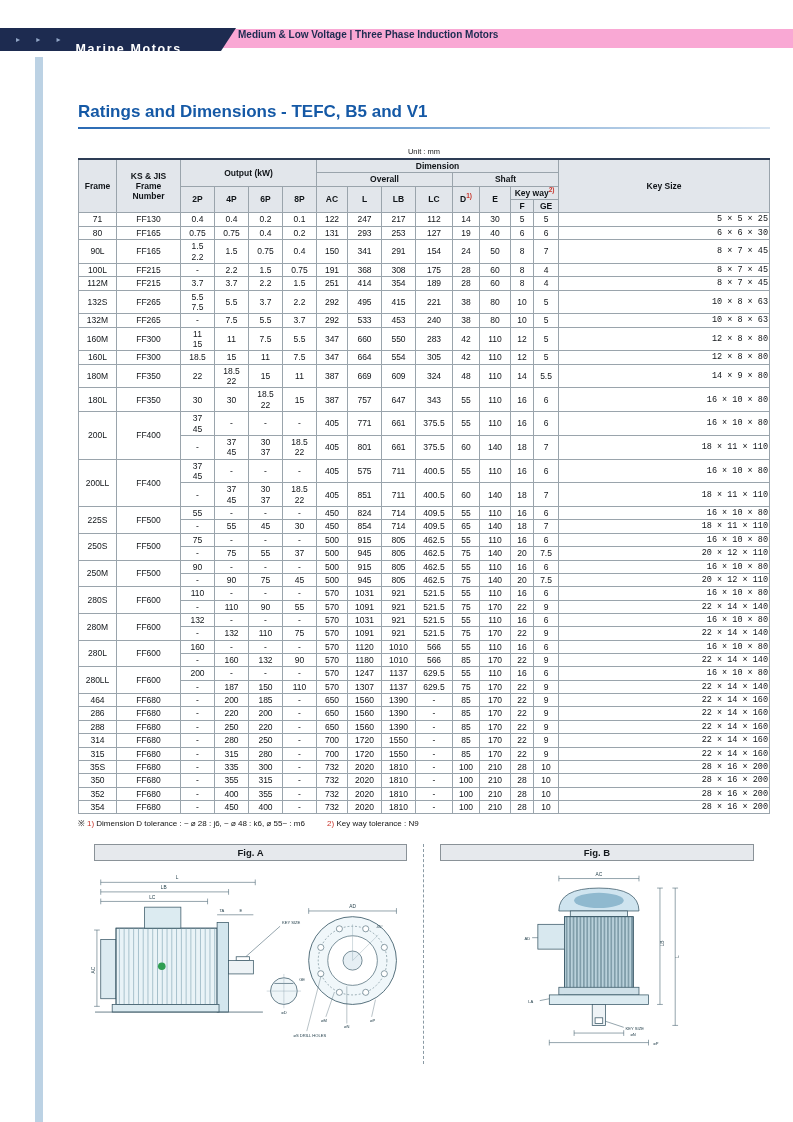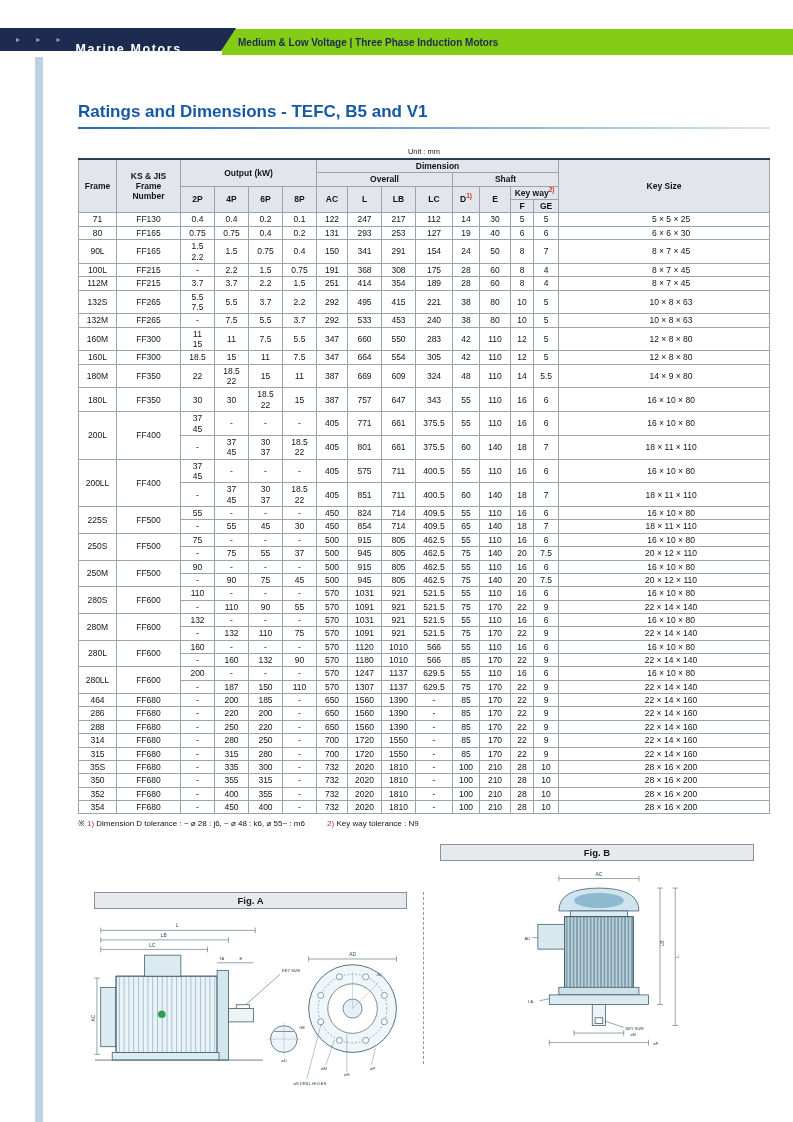--- a/index.html
+++ b/index.html
@@ -1,51 +1,51 @@
 <!DOCTYPE html>
 <html><head>
 <meta charset="utf-8">
 <style>
   html,body{margin:0;padding:0;background:#ffffff;}
   body{width:793px;height:1122px;position:relative;font-family:"Liberation Sans",sans-serif;color:#14181c;overflow:hidden;}
 
   
   .topbar{position:absolute;top:28px;left:0;width:793px;height:23px;}
-  .topbar-light{position:absolute;left:222px;right:0;top:1px;height:26px;background:#84cc16;
-    display:flex;align-items:center;padding-left:16px;font-size:10px;font-weight:bold;color:#1c2b50;box-sizing:border-box;}
+  .topbar-light{position:absolute;left:222px;right:0;top:1px;height:19px;background:#f9a8d4;
+    display:flex;align-items:flex-start;padding-left:16px;font-size:10px;font-weight:bold;color:#1c2b50;box-sizing:border-box;}
   .topbar-navy{position:absolute;left:0;top:0;width:236px;height:23px;background:#1d2b50;
     clip-path:polygon(0 0,100% 0,calc(100% - 15px) 100%,0 100%);display:flex;align-items:center;}
   .arrows{margin-left:16px;font-size:8px;color:#93a7c8;letter-spacing:7px;}
   .brand{margin-left:8px;color:#ffffff;font-weight:bold;font-size:12.5px;letter-spacing:1.6px;margin-top:18px;}
 
   .side-accent{position:absolute;left:35px;top:57px;width:8px;bottom:0;background:#bcd2e4;}
 
   
   .content{position:absolute;left:78px;top:102px;width:692px;}
   .title{color:#1559a6;font-size:17px;font-weight:bold;margin:0 0 5px 0;}
   .title-rule{height:2px;background:linear-gradient(to right,#2a6ab4 0%,#6f9fd0 45%,#d7e4f1 100%);margin-bottom:18px;}
   .unit-note{text-align:center;font-size:7.5px;color:#222;margin-bottom:2px;}
 
   
   table.ratings{width:100%;border-collapse:collapse;table-layout:fixed;border:1px solid #4a555e;border-top:2px solid #2d3c55;}
   .ratings th,.ratings td{border:1px solid #9aa4ac;font-size:8.5px;padding:1px 1px;text-align:center;
     vertical-align:middle;line-height:1.22;color:#101418;overflow:hidden;}
   .ratings th{background:#e2e6eb;font-weight:bold;}
-  .ratings td.keysize{text-align:center;padding-left:15px;}
+  .ratings td.keysize{text-align:right;padding-left:15px;font-family:Liberation Mono, monospace;}
   sup.supred{color:#c8342a;font-size:6.5px;line-height:0;}
 
   
   .footnote{font-size:8px;margin-top:3px;color:#111;}
   .footnote .red{color:#c8342a;}
   .footnote .gap{margin-left:20px;}
 
   
   .figures{display:flex;margin-top:16px;height:220px;}
   .fig-panel{width:50%;box-sizing:border-box;padding:0 10px;}
-  .fig-panel:first-child{border-right:1px dashed #8a9aa4;margin-top:48px;}
+  .fig-panel:first-child{border-right:1px dashed #8a9aa4;}
   .fig-title{border:1px solid #8a9298;background:#e6e9ed;text-align:center;font-weight:bold;font-size:9.5px;padding:2px 0;margin:0 6px 8px 6px;}
   .figsvg{width:100%;height:186px;display:block;}
   .figsvg text{font-family:"Liberation Sans",sans-serif;font-size:5px;fill:#1d3a46;}
   .figsvg text.sm{font-size:4.3px;}
 </style>
 </head>
 <body>
 
 <div class="page">
 

